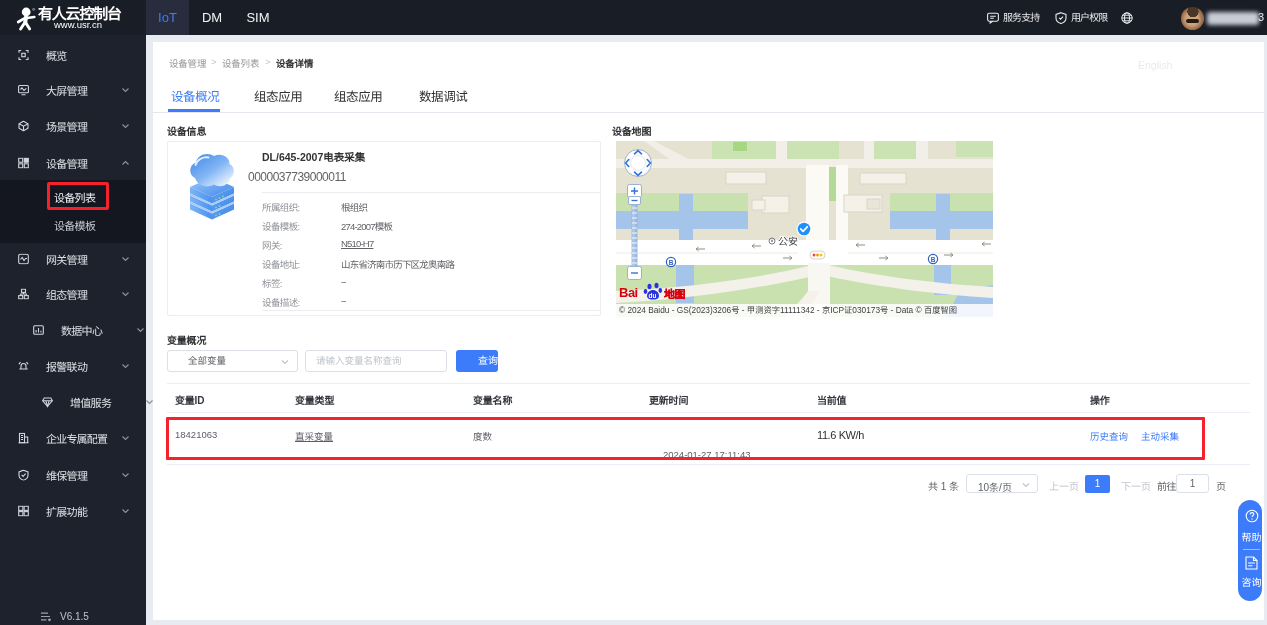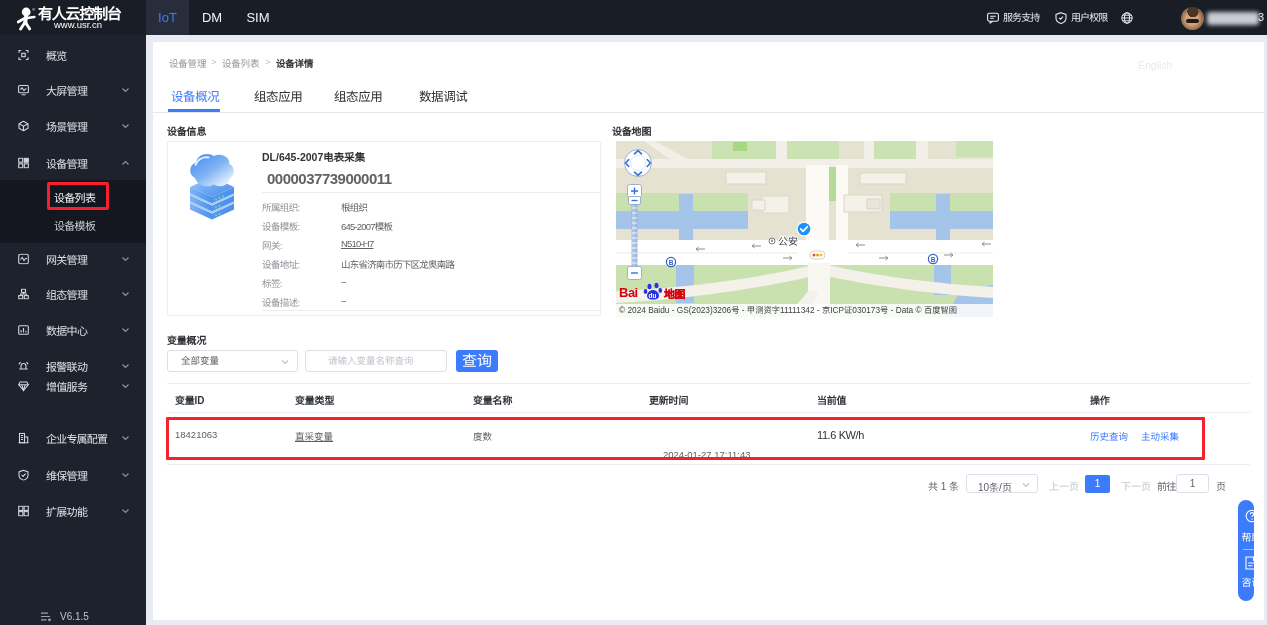--- a/index.html
+++ b/index.html
@@ -40,42 +40,42 @@
 
   .tab2 { position:absolute; top:91px; font-size:12.5px; line-height:13px; color:#303133; letter-spacing:-0.4px; }
   .tab2.active { color:#3c7bfa; }
   .tab-underline { position:absolute; left:168px; top:109px; width:52px; height:2.5px; background:#3c7bfa; }
   .tab-border { position:absolute; left:153px; top:112px; width:1111px; height:1px; background:#e4e7ed; }
 
   .sec-title { position:absolute; font-size:10px; font-weight:bold; color:#303133; letter-spacing:-0.2px; }
 
   .info-card { position:absolute; left:167px; top:141px; width:434px; height:175px; border:1px solid #ebedf0; border-radius:2px; }
   .dev-name { position:absolute; left:262px; top:149px; font-size:10.5px; font-weight:bold; color:#303133; }
-  .dev-id { position:absolute; left:267px; top:170px; font-size:15px; letter-spacing:-0.5px; color:#606266;font-weight:bold; }
+  .dev-id { position:absolute; left:248px; top:170px; font-size:12px; letter-spacing:-0.5px; color:#606266; }
   .info-hr { position:absolute; left:262px; top:192px; width:339px; height:1px; background:#ebedf0; }
   .f-label { position:absolute; left:262px; font-size:9.5px; color:#909399; letter-spacing:-0.6px; }
   .f-value { position:absolute; left:341px; font-size:9.5px; color:#606266; letter-spacing:-0.8px; }
 
   .map-box { position:absolute; left:616px; top:141px; width:377px; height:176px; overflow:hidden; }
 
   
-  .vsel { position:absolute; left:167px; top:350px; width:131px; height:22px; border:1px solid #dcdfe6; border-radius:3px; font-size:9.5px; color:#606266; line-height:20px; padding-left:13px; background:#fff; }
-  .vinput { position:absolute; left:305px; top:350px; width:142px; height:22px; border:1px solid #dcdfe6; border-radius:3px; font-size:9.5px; color:#bfc4cc; line-height:20px; padding-left:22px; background:#fff; }
-  .vbtn { position:absolute; left:456px; top:350px; width:42px; height:22px; background:#3c7bfa; border-radius:3px; color:#fff; font-size:15px; text-align:center; line-height:22px; }
+  .vsel { position:absolute; left:167px; top:350px; width:131px; height:22px; border:1px solid #dcdfe6; border-radius:3px; font-size:9.5px; color:#606266; line-height:20px; padding-left:20px; background:#fff; }
+  .vinput { position:absolute; left:305px; top:350px; width:142px; height:22px; border:1px solid #dcdfe6; border-radius:3px; font-size:9.5px; color:#bfc4cc; line-height:20px; padding-left:10px; background:#fff; }
+  .vbtn { position:absolute; left:456px; top:350px; width:42px; height:22px; background:#3c7bfa; border-radius:3px; color:#fff; font-size:10px; text-align:right; line-height:22px; }
 
   .t-line { position:absolute; left:167px; height:1px; background:#ebeef5; width:1083px; }
   .th { position:absolute; top:392px; font-size:10px; font-weight:bold; color:#33373d; letter-spacing:-0.2px; }
   .td { position:absolute; top:429px; font-size:9.5px; color:#5a5e66; }
   .red-row { position:absolute; left:166px; top:417px; width:1039px; height:43px; border:3px solid #f5222d; border-radius:1px; z-index:6; }
   .tlink { color:#3c7bfa; }
 
   .pg { position:absolute; top:478px; font-size:10px; color:#606266; }
   .pg-box { position:absolute; border:1px solid #dcdfe6; border-radius:3px; background:#fff; }
 
-  .help-widget { position:absolute; left:1238px; top:500px; width:16px; height:101px; background:#3c7bfa; border-radius:13px; z-index:40; color:#fff; }
+  .help-widget { position:absolute; left:1238px; top:500px; width:24px; height:101px; background:#3c7bfa; border-radius:13px; z-index:40; color:#fff; }
 </style>
 </head>
 <body>
 <div id="app">
 
   <div class="mainbg"></div>
   <div class="card"></div>
 
   <span class="crumb" style="left:169px;">设备管理</span>
   <span class="crumb" style="left:211px;color:#c0c4cc;">&gt;</span>
@@ -139,21 +139,21 @@
       </g>
     </svg>
   </div>
   <div class="dev-name">DL/645-2007电表采集</div>
   <div class="dev-id">0000037739000011</div>
   <div class="info-hr"></div>
   <div class="info-hr" style="top:310px;"></div>
   <div class="f-label" style="top:200px;">所属组织:</div>
     <div class="f-value" style="top:200px;">根组织</div>
   <div class="f-label" style="top:219px;">设备模板:</div>
-    <div class="f-value" style="top:219px;">645-2007模板</div>
+    <div class="f-value" style="top:219px;">274-2007模板</div>
   <div class="f-label" style="top:238px;">网关:</div>
     <div class="f-value" style="top:238px;text-decoration:underline;">N510-H7</div>
   <div class="f-label" style="top:257px;">设备地址:</div>
     <div class="f-value" style="top:257px;">山东省济南市历下区龙奥南路</div>
   <div class="f-label" style="top:276px;">标签:</div>
     <div class="f-value" style="top:276px;">--</div>
   <div class="f-label" style="top:295px;">设备描述:</div>
     <div class="f-value" style="top:295px;">--</div>
 
   <div class="sec-title" style="left:612px; top:123px;">设备地图</div>
@@ -441,42 +441,42 @@
     <div class="menu-item" style="top:209px;">
       <svg class="mi-icon" viewBox="0 0 11 11" fill="none" stroke="#d2d6de" stroke-width="1.1">
           <rect x="0.7" y="0.7" width="9.6" height="9.6" rx="1.5"></rect>
           <path d="M2.5 6 L4.2 4 L6 7 L7.6 5 H9"></path>
         </svg>
       <span class="mi-text">网关管理</span>
       <svg class="mi-arrow" viewBox="0 0 11 11" fill="none" stroke="#8a909b" stroke-width="1.2">
           <path d="M2.5 4 L5.5 7 L8.5 4"></path>
         </svg>
     </div>
-    <div class="menu-item" style="top:280px;">
+    <div class="menu-item" style="top:280px;margin-left:15px;">
       <svg class="mi-icon" viewBox="0 0 11 11" fill="none" stroke="#d2d6de" stroke-width="1.1">
           <rect x="0.7" y="1.2" width="9.6" height="8.6" rx="1"></rect>
           <path d="M3.1 8 V5.6 M5.5 8 V3.4 M7.9 8 V6.3"></path>
         </svg>
       <span class="mi-text">数据中心</span>
       <svg class="mi-arrow" viewBox="0 0 11 11" fill="none" stroke="#8a909b" stroke-width="1.2">
           <path d="M2.5 4 L5.5 7 L8.5 4"></path>
         </svg>
     </div>
     <div class="menu-item" style="top:316px;">
       <svg class="mi-icon" viewBox="0 0 11 11" fill="none" stroke="#d2d6de" stroke-width="1.1">
           <path d="M3 8.5 V5.5 A2.5 2.5 0 0 1 8 5.5 V8.5"></path>
           <path d="M1.3 8.5 H9.7"></path>
           <path d="M1 3.8 A5.5 5.5 0 0 1 2.6 1.6 M10 3.8 A5.5 5.5 0 0 0 8.4 1.6"></path>
         </svg>
       <span class="mi-text">报警联动</span>
       <svg class="mi-arrow" viewBox="0 0 11 11" fill="none" stroke="#8a909b" stroke-width="1.2">
           <path d="M2.5 4 L5.5 7 L8.5 4"></path>
         </svg>
     </div>
-    <div class="menu-item" style="top:336px;">
+    <div class="menu-item" style="top:352px;margin-left:24px;">
       <svg class="mi-icon" viewBox="0 0 11 11" fill="none" stroke="#d2d6de" stroke-width="1.1">
           <path d="M2.2 1.5 H8.8 L10.4 4.2 L5.5 10 L0.6 4.2 Z"></path>
           <path d="M0.6 4.2 H10.4 M3.8 4.2 L5.5 10 L7.2 4.2"></path>
         </svg>
       <span class="mi-text">增值服务</span>
       <svg class="mi-arrow" viewBox="0 0 11 11" fill="none" stroke="#8a909b" stroke-width="1.2">
           <path d="M2.5 4 L5.5 7 L8.5 4"></path>
         </svg>
     </div>
     <div class="menu-item" style="top:425px;">

